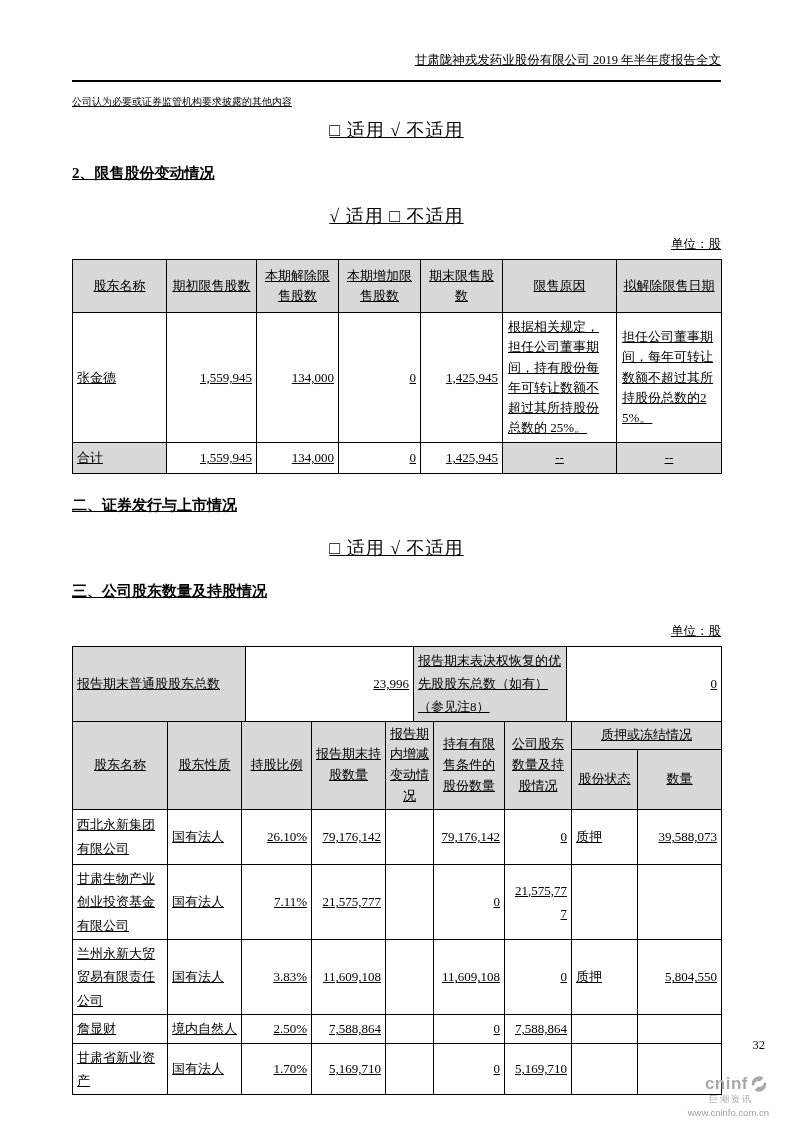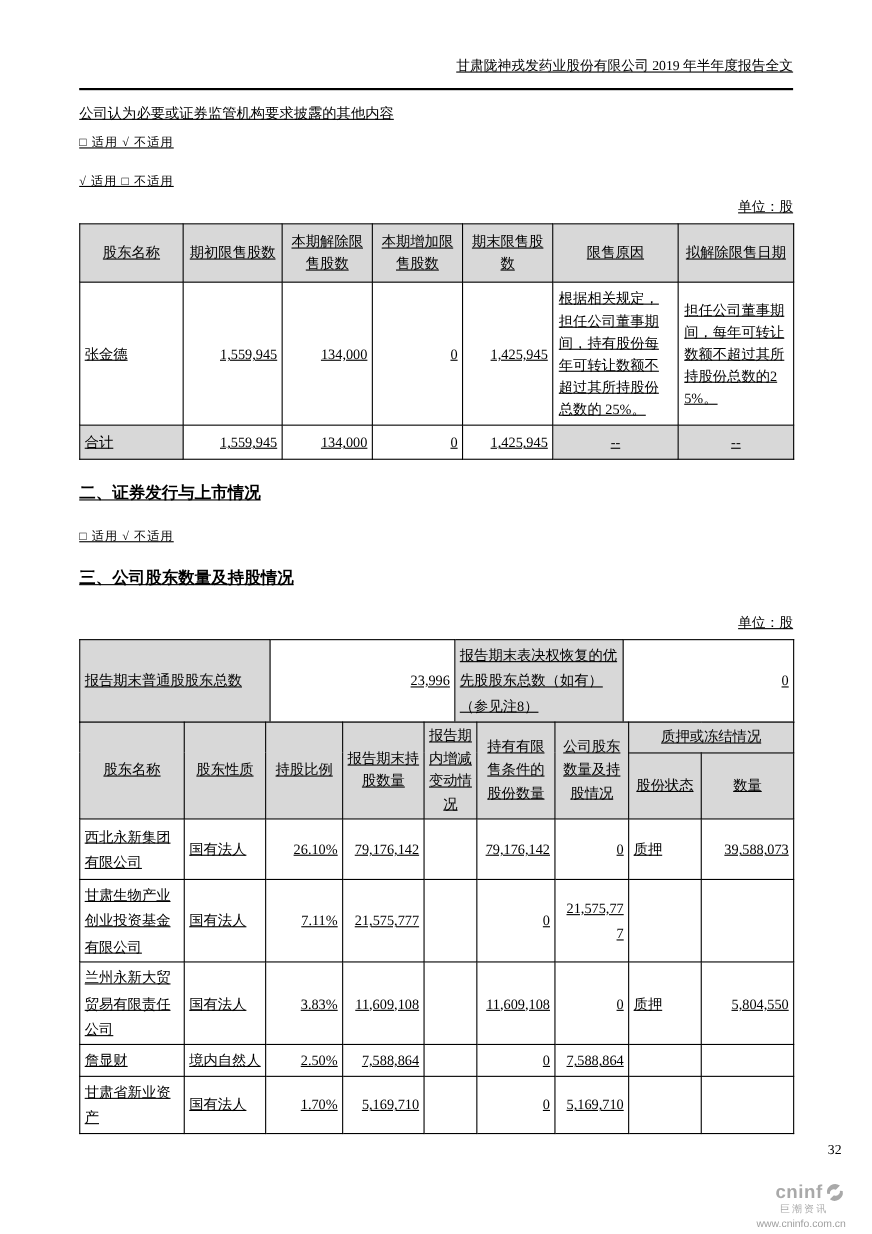--- a/index.html
+++ b/index.html
@@ -6,22 +6,22 @@
   .page{
     width:793px;height:1122px;background:#ffffff;position:relative;
     font-family:"Liberation Serif","DejaVu Serif",serif;color:#000;
     margin:0 auto;overflow:hidden;box-sizing:border-box;text-decoration:underline;
   }
   .content{padding:0 72px;}
   .doc-header{
     padding-top:52px;padding-bottom:11px;border-bottom:2px solid #000;
     text-align:right;font-size:12.5px;
   }
-  .body-text{margin:13px 0 0 0;font-size:13px;line-height:1.3;}
-  .check-line{margin:11px 0 0 0;font-size:11px;line-height:1.3;letter-spacing:1px;}
+  .body-text{margin:13px 0 0 0;font-size:10px;line-height:1.3;}
+  .check-line{margin:11px 0 0 0;font-size:18px;line-height:1.3;letter-spacing:1px;text-align:center;}
   .check-line.gap{margin-top:21px;}
   .heading{margin:22px 0 0 0;font-size:15px;font-weight:bold;line-height:1.3;}
   .unit-line{margin:8px 0 6px 0;font-size:12.5px;text-align:right;}
   .unit-line.gap{margin-top:21px;}
   table.tbl{border-collapse:collapse;table-layout:fixed;width:649px;margin-top:5px;}
   table.tbl.stack{margin-top:-1px;}
   .tbl th,.tbl td{
     border:1px solid #000;font-size:13px;font-weight:normal;
     padding:2px 4px;vertical-align:middle;word-break:break-all;
     box-sizing:border-box;
@@ -56,20 +56,21 @@
 <div class="page">
   <div class="content">
 
     <div class="doc-header">
       <span>甘肃陇神戎发药业股份有限公司 2019 年半年度报告全文</span>
     </div>
 
     <p class="body-text">公司认为必要或证券监管机构要求披露的其他内容</p>
     <p class="check-line">□ 适用 √ 不适用</p>
 
+    <div class="heading">2、限售股份变动情况</div>
     <p class="check-line gap">√ 适用 □ 不适用</p>
     <p class="unit-line">单位：股</p>
 
     <table class="tbl t1">
       <colgroup>
         <col style="width:94px">
           <col style="width:90px">
           <col style="width:82px">
         <col style="width:82px">
           <col style="width:82px">

